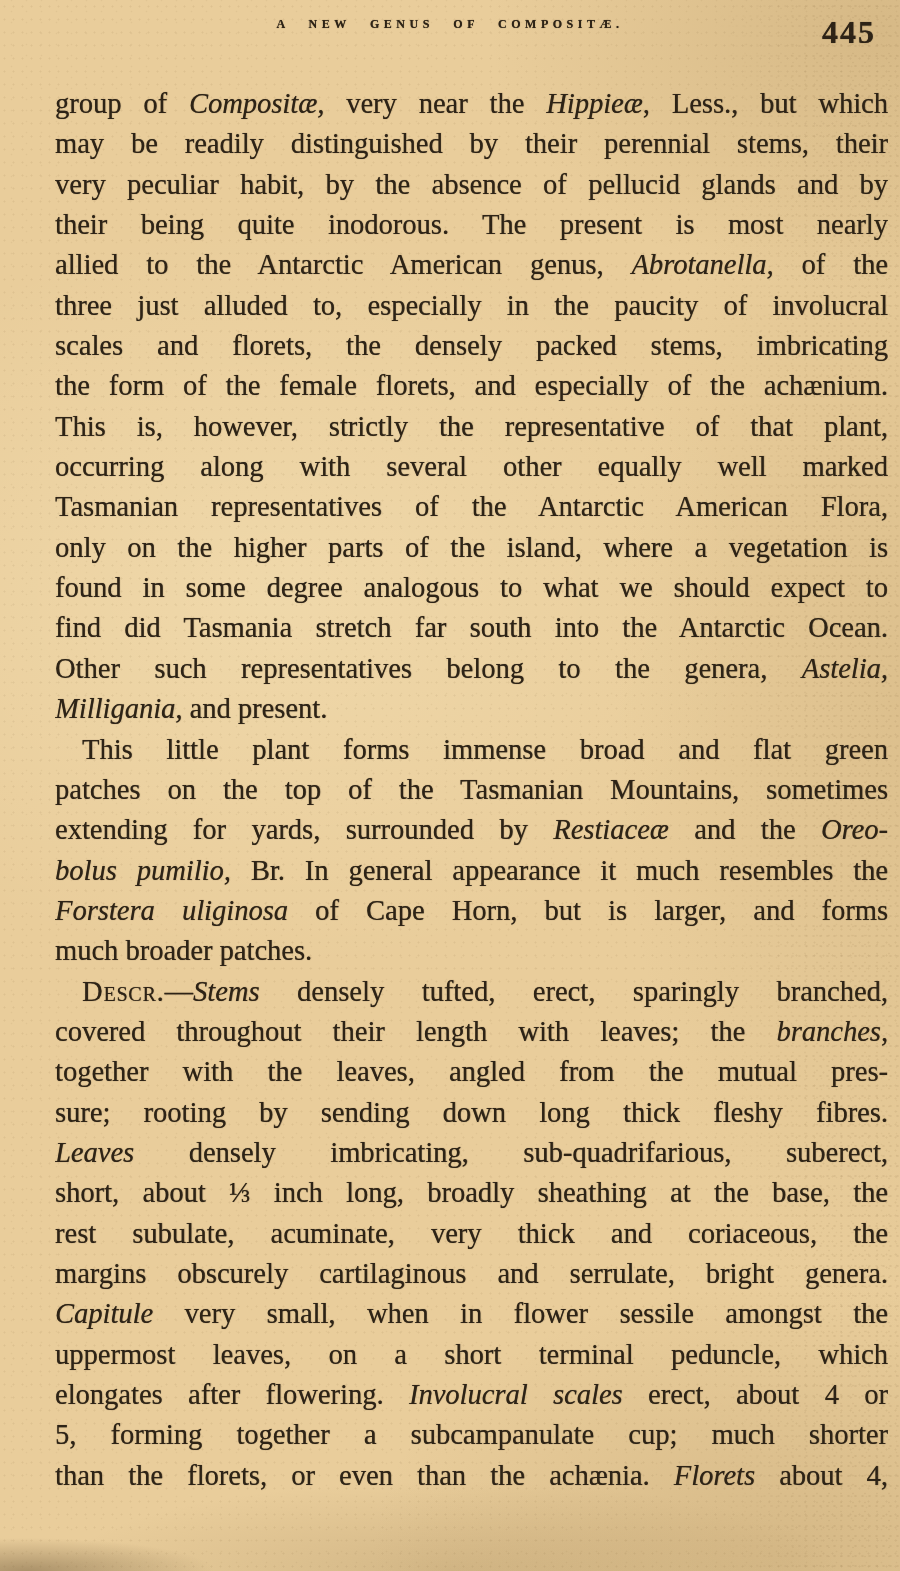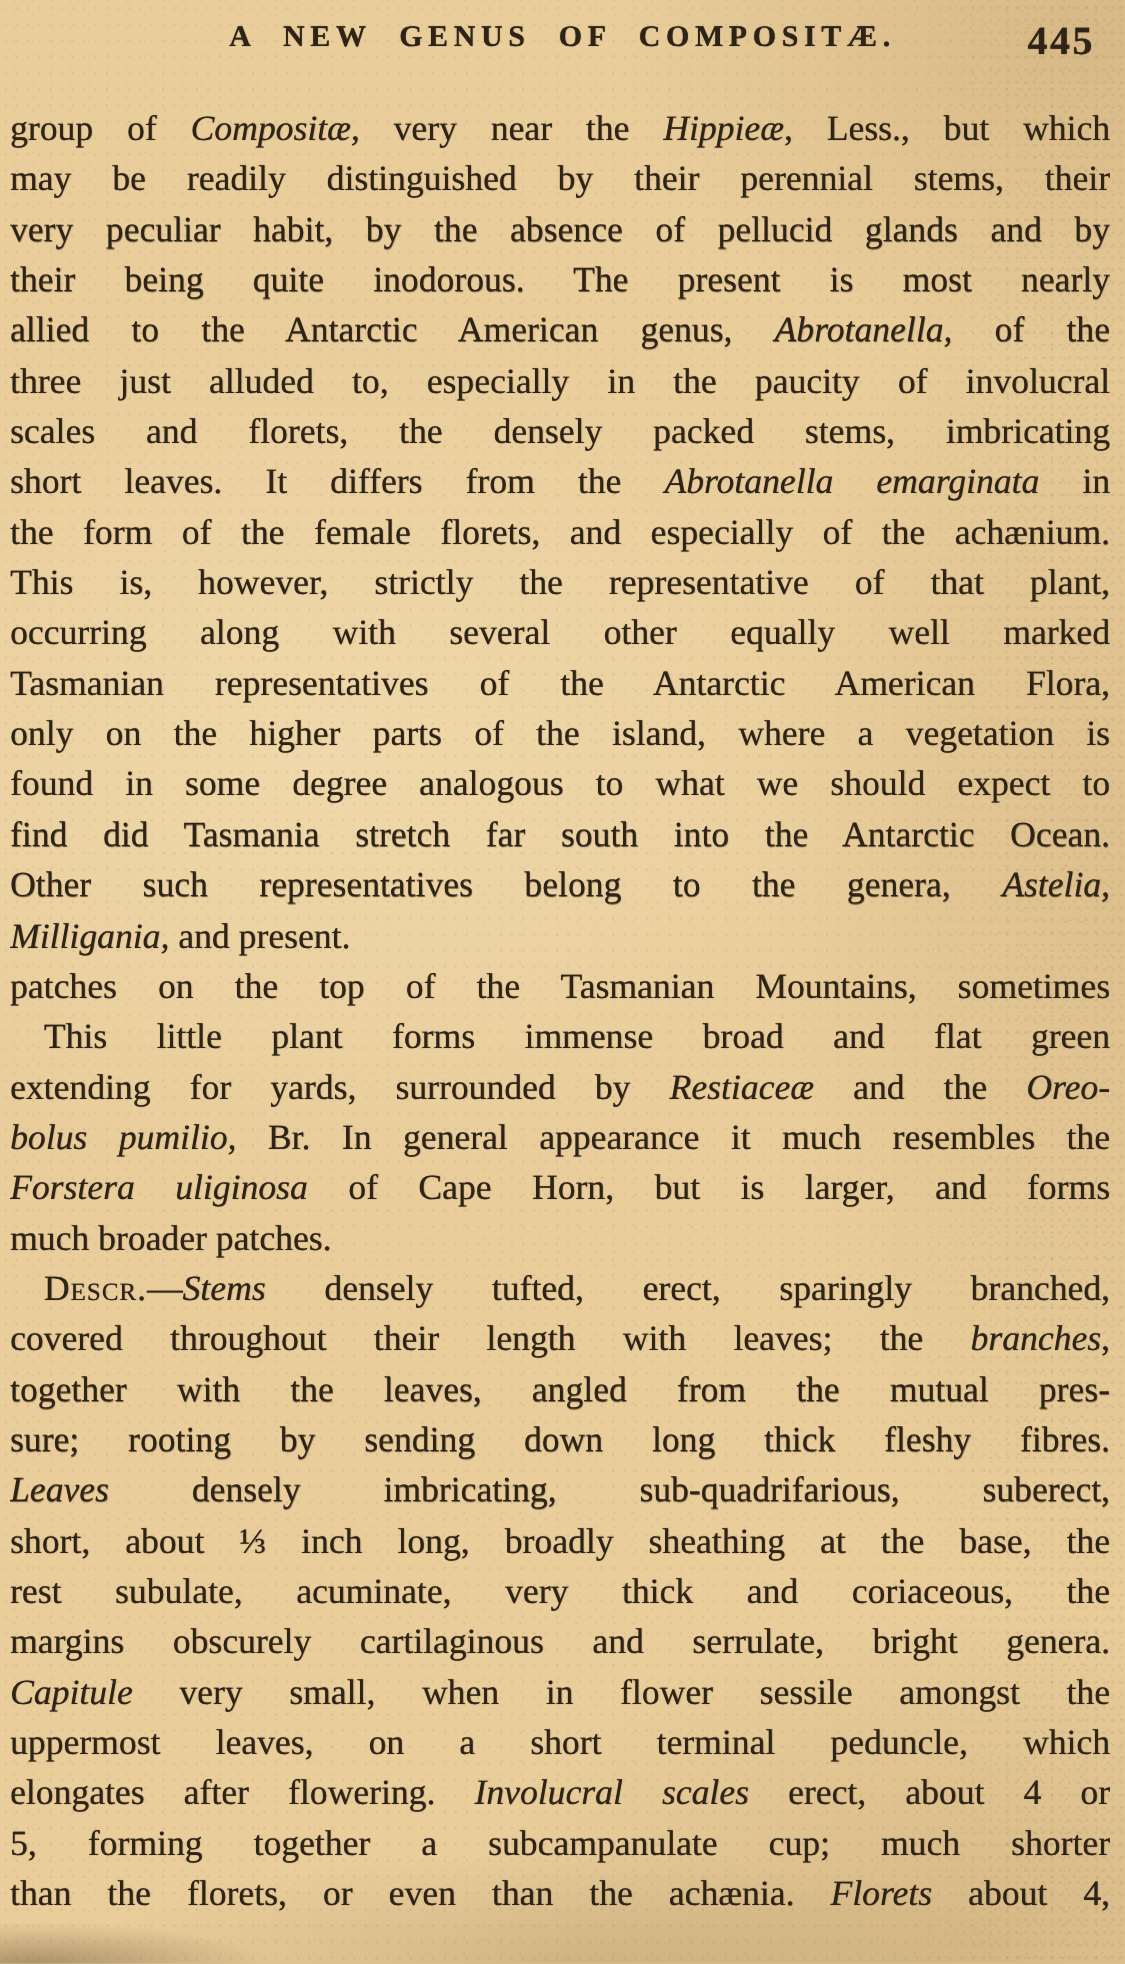--- a/index.html
+++ b/index.html
@@ -46,40 +46,41 @@
     mask-image:linear-gradient(90deg,transparent,black 60%);
   }
   .header{
     position:relative;
     margin:14px 0 0 0;
     height:32px;
     text-shadow:0 0 0.8px rgba(45,35,22,0.85);
   }
   .running-title{
     position:absolute;left:50%;top:3px;transform:translateX(-50%);
-    font-size:24px;font-weight:700;
+    font-size:12px;font-weight:700;
     letter-spacing:4.5px;word-spacing:12px;
     white-space:nowrap;
   }
   .page-number{
     position:absolute;right:24px;top:0;
     font-size:32px;font-weight:700;letter-spacing:2px;
   }
   .text{
     position:relative;z-index:1;
     margin:38px 12px 0 8px;
     font-size:28.5px;
     text-shadow:0.3px 0.3px 0.8px rgba(45,35,22,0.75);
   }
   .line{
     height:40.35px;line-height:40.35px;
     text-align:justify;
     -moz-text-align-last:justify;
     text-align-last:justify;
     overflow:hidden;
+    margin-left:47px;
   }
   .line.no-justify{text-align-last:left;-moz-text-align-last:left;}
   .line.indent{text-indent:27px;}
   .it{font-style:italic;}
   .sc{font-variant:small-caps;letter-spacing:0.8px;}
 </style>
 </head>
 <body>
 
 <div class="page">
@@ -88,32 +89,31 @@
     <span class="page-number">445</span>
   </div>
   <div class="text">
       <div class="line"><span>group of </span><span class="it">Compositæ,</span><span> very near the </span><span class="it">Hippieæ</span><span>, Less., but which</span></div>
       <div class="line"><span>may be readily distinguished by their perennial stems, their</span></div>
       <div class="line"><span>very peculiar habit, by the absence of pellucid glands and by</span></div>
       <div class="line"><span>their being quite inodorous.  The present is most nearly</span></div>
       <div class="line"><span>allied to the Antarctic American genus, </span><span class="it">Abrotanella,</span><span> of the</span></div>
       <div class="line"><span>three just alluded to, especially in the paucity of involucral</span></div>
       <div class="line"><span>scales and florets, the densely packed stems, imbricating</span></div>
-      <div class="line"><span>short leaves.  It differs from the </span><span class="it">Abrotanella emarginata</span><span> in</span></div>
       <div class="line"><span>the form of the female florets, and especially of the achænium.</span></div>
       <div class="line"><span>This is, however, strictly the representative of that plant,</span></div>
       <div class="line"><span>occurring along with several other equally well marked</span></div>
       <div class="line"><span>Tasmanian representatives of the Antarctic American Flora,</span></div>
       <div class="line"><span>only on the higher parts of the island, where a vegetation is</span></div>
       <div class="line"><span>found in some degree analogous to what we should expect to</span></div>
       <div class="line"><span>find did Tasmania stretch far south into the Antarctic Ocean.</span></div>
       <div class="line"><span>Other such representatives belong to the genera, </span><span class="it">Astelia,</span></div>
       <div class="line no-justify"><span class="it">Milligania,</span><span> and present.</span></div>
+      <div class="line indent"><span>This little plant forms immense broad and flat green</span></div>
       <div class="line"><span>patches on the top of the Tasmanian Mountains, sometimes</span></div>
-      <div class="line indent"><span>This little plant forms immense broad and flat green</span></div>
       <div class="line"><span>extending for yards, surrounded by </span><span class="it">Restiaceæ</span><span> and the </span><span class="it">Oreo-</span></div>
       <div class="line"><span class="it">bolus pumilio,</span><span> Br.  In general appearance it much resembles the</span></div>
       <div class="line"><span class="it">Forstera uliginosa</span><span> of Cape Horn, but is larger, and forms</span></div>
       <div class="line no-justify"><span>much broader patches.</span></div>
       <div class="line indent"><span class="sc">Descr.</span><span>—</span><span class="it">Stems</span><span> densely tufted, erect, sparingly branched,</span></div>
       <div class="line"><span>covered throughout their length with leaves; the </span><span class="it">branches</span><span>,</span></div>
       <div class="line"><span>together with the leaves, angled from the mutual pres-</span></div>
       <div class="line"><span>sure; rooting by sending down long thick fleshy fibres.</span></div>
       <div class="line"><span class="it">Leaves</span><span> densely imbricating, sub-quadrifarious, suberect,</span></div>
       <div class="line"><span>short, about ⅓ inch long, broadly sheathing at the base, the</span></div>

